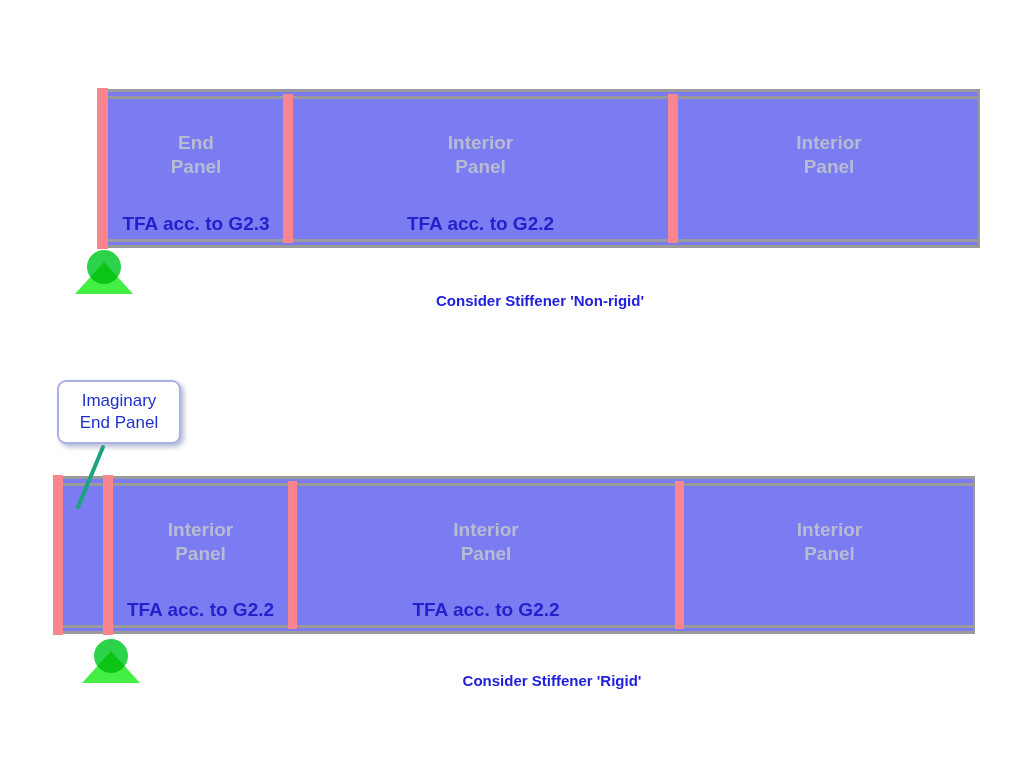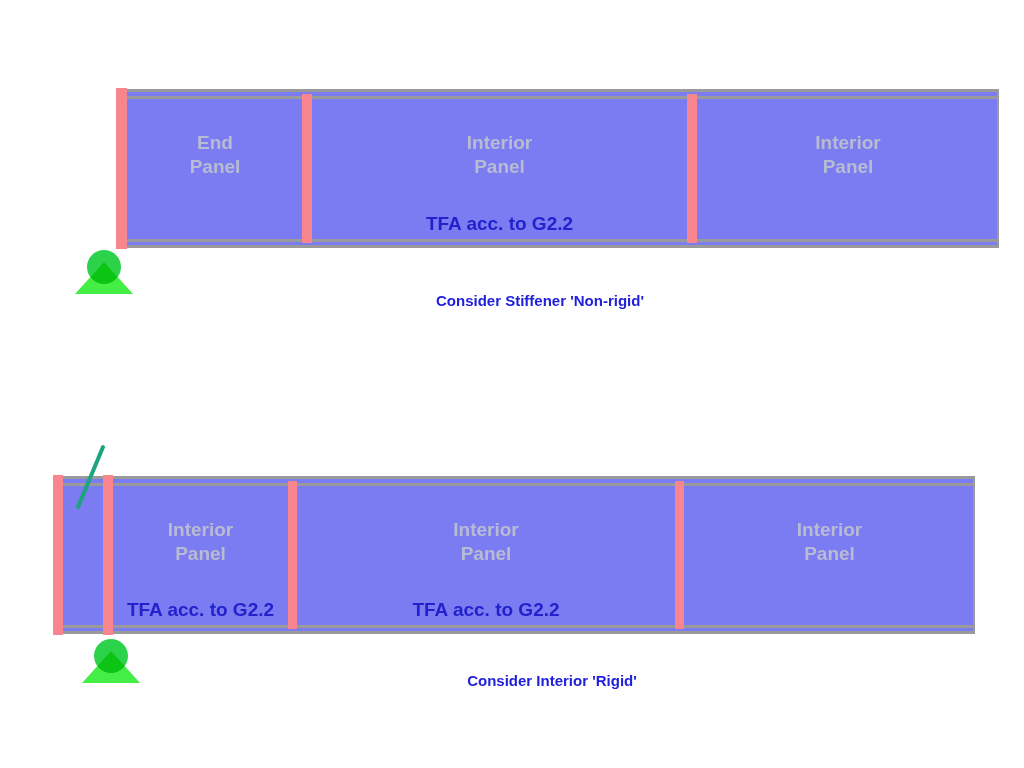--- a/index.html
+++ b/index.html
@@ -58,32 +58,33 @@
     padding:8px 0; text-align:center; color:#2030cc;
     font-size:17px; line-height:22px; z-index:5;
   }
   .leader-svg { position:absolute; left:0; top:0; z-index:4; pointer-events:none; }
 </style>
 </head>
 <body>
 
 <div class="canvas">
 
-  <div class="beam" style="left:97px; top:89px; width:883px; height:159px;margin-left:19px;">
+  <div class="beam" style="left:97px; top:89px; width:883px; height:159px;">
     <div class="hline hl-1"></div>
     <div class="hline hl-2"></div>
     <div class="hline hl-3"></div>
     <div class="hline hl-4"></div>
     <div class="beam-right-edge"></div>
 
     <div class="panel" style="left:12px; width:174px;">
       <div class="panel-label">
         <div>End</div>
         <div>Panel</div>
       </div>
+      <div class="tfa">TFA acc. to G2.3</div>
     </div>
     <div class="panel" style="left:196px; width:375px;">
       <div class="panel-label">
         <div>Interior</div>
         <div>Panel</div>
       </div>
       <div class="tfa">TFA acc. to G2.2</div>
     </div>
     <div class="panel" style="left:581px; width:302px;">
       <div class="panel-label">
@@ -95,20 +96,24 @@
     <div class="stiffener stiff-end" style="left:0;"></div>
     <div class="stiffener stiff-int" style="left:186px;"></div>
     <div class="stiffener stiff-int" style="left:571px;"></div>
   </div>
 
   <div class="support-circle" style="left:87px; top:250px;"></div>
   <div class="support-triangle" style="left:75px; top:262px;"></div>
 
   <div class="caption caption-1">Consider Stiffener 'Non-rigid'</div>
 
+  <div class="callout">
+    <div>Imaginary</div>
+    <div>End Panel</div>
+  </div>
   <svg class="leader-svg" width="1024" height="768" viewBox="0 0 1024 768">
     <line x1="103" y1="447" x2="78" y2="507" stroke="#1ba47d" stroke-width="4" stroke-linecap="round"></line>
   </svg>
 
   <div class="beam" style="left:53px; top:476px; width:922px; height:158px;">
     <div class="hline hl-1"></div>
     <div class="hline hl-2"></div>
     <div class="hline hl-3"></div>
     <div class="hline hl-4"></div>
     <div class="beam-right-edge"></div>
@@ -137,15 +142,15 @@
 
     <div class="stiffener stiff-end" style="left:0; width:10px; height:160px;"></div>
     <div class="stiffener stiff-end" style="left:50px; width:10px; height:160px;"></div>
     <div class="stiffener stiff-int" style="left:235px; width:9px; height:148px;"></div>
     <div class="stiffener stiff-int" style="left:622px; width:9px; height:148px;"></div>
   </div>
 
   <div class="support-circle" style="left:94px; top:639px;"></div>
   <div class="support-triangle" style="left:82px; top:651px;"></div>
 
-  <div class="caption caption-2">Consider Interior 'Rigid'</div>
+  <div class="caption caption-2">Consider Stiffener 'Rigid'</div>
 
 </div>
 
 </body></html>

